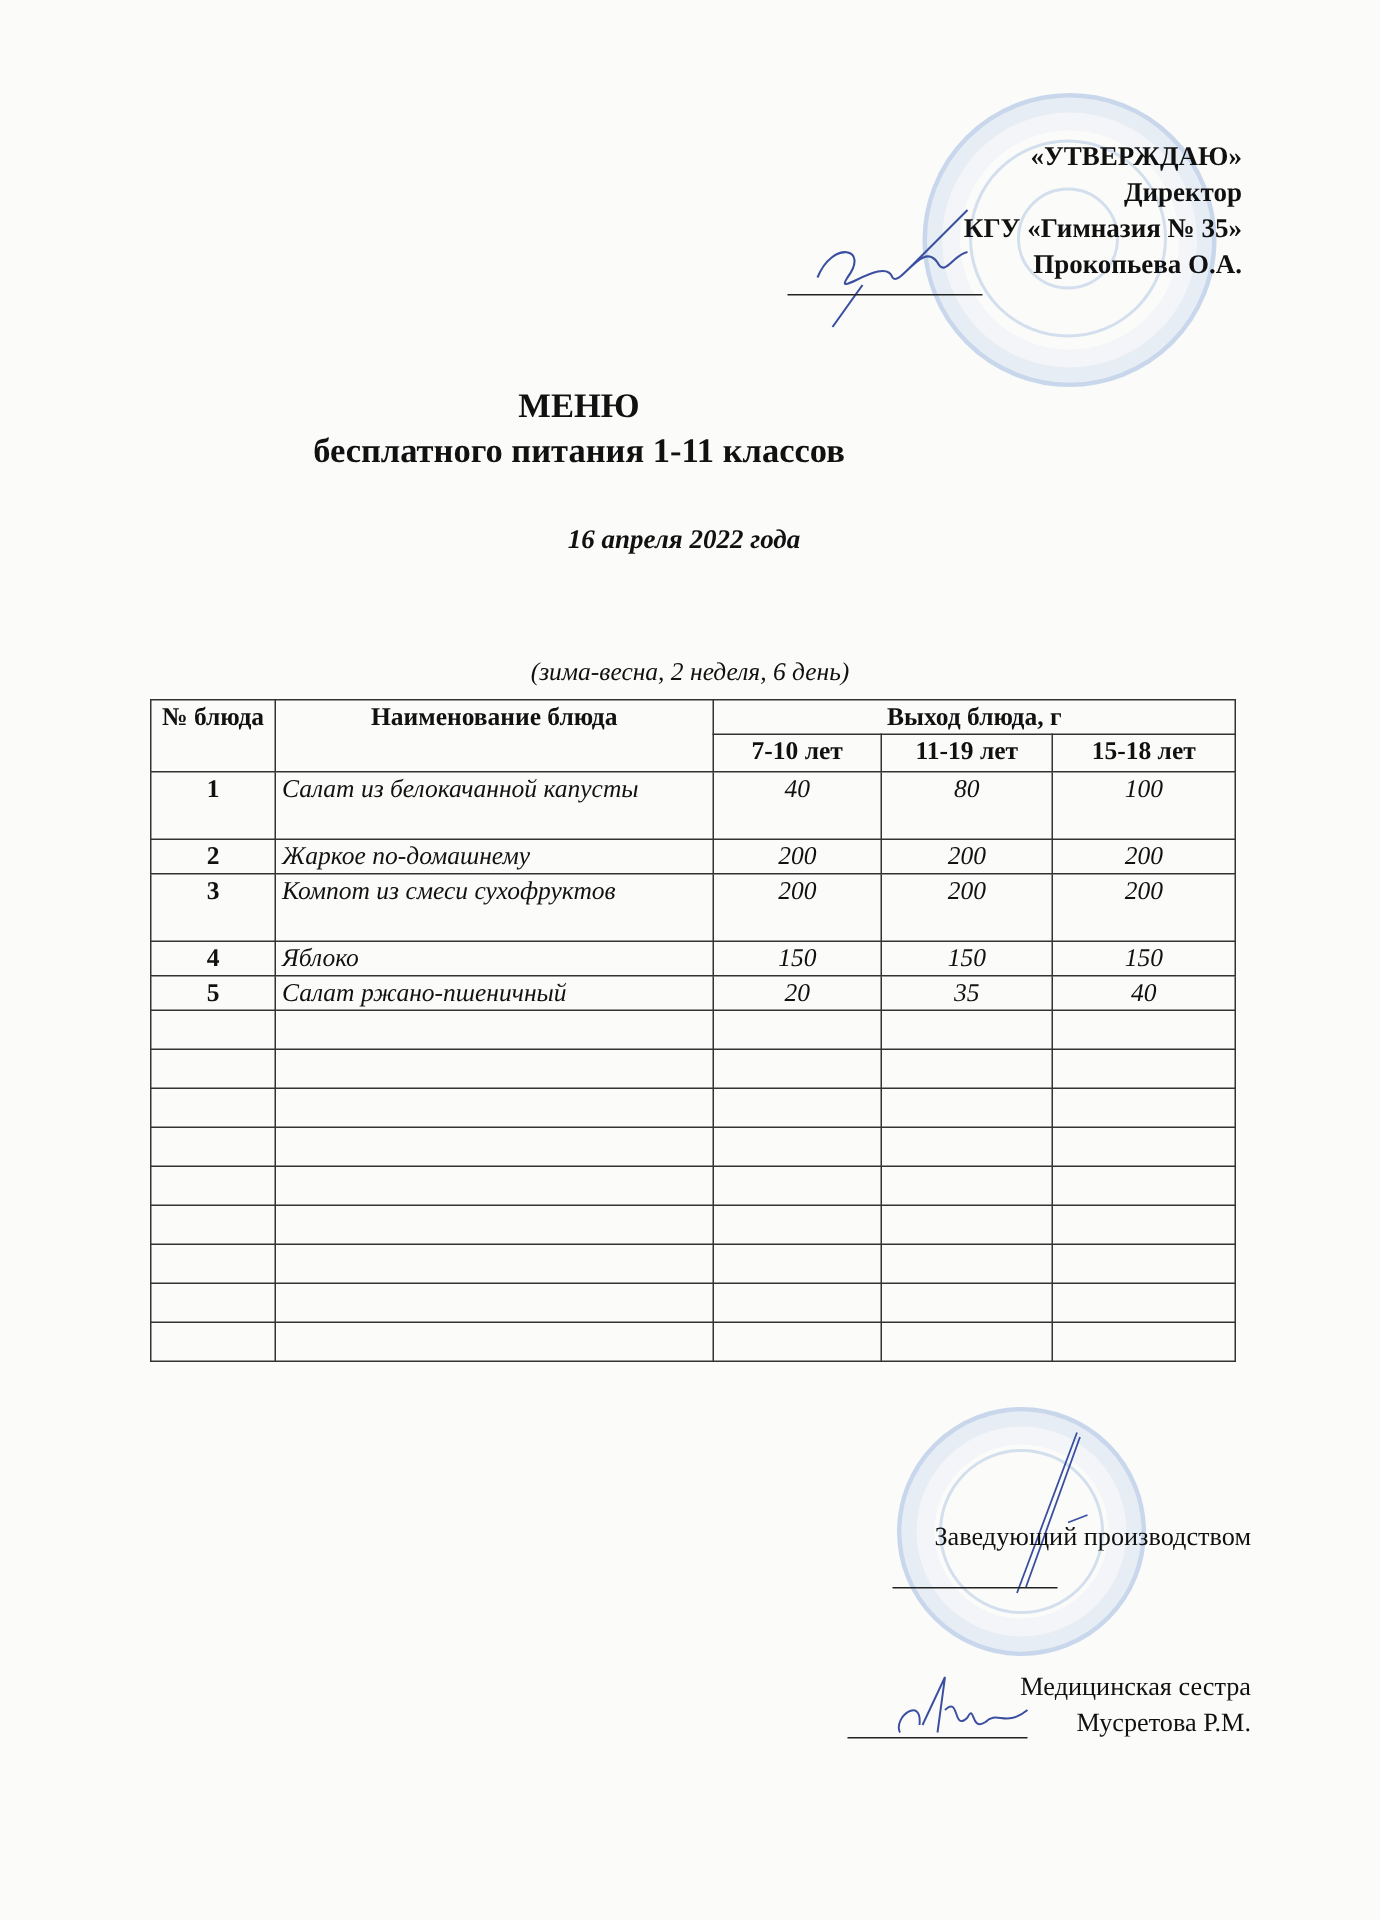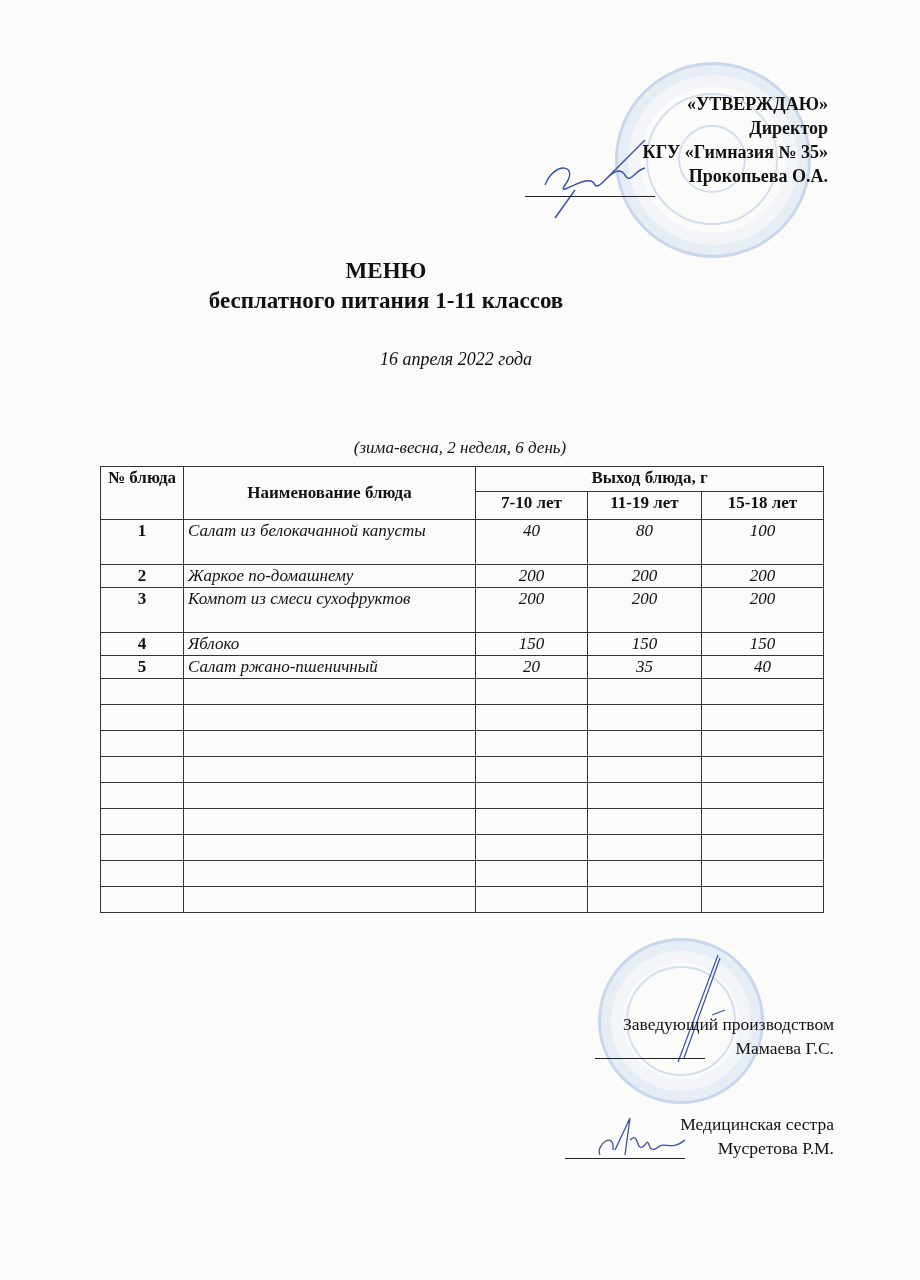--- a/index.html
+++ b/index.html
@@ -11,21 +11,21 @@
   .abs { position: absolute; }
   .approve { right: 92px; top: 92px; text-align: right; font-weight: bold; font-size: 18px; line-height: 24px; }
   .approve div { white-space: nowrap; }
   .stamp {
     border-radius: 50%; border: 3px solid rgba(110,150,210,0.35);
     box-shadow: inset 0 0 0 10px rgba(150,180,225,0.12), inset 0 0 0 22px rgba(150,180,225,0.08);
   }
   .stamp .inner { position:absolute; border-radius:50%; border:2px solid rgba(110,150,210,0.28); }
   .sig-line { border-top: 1.3px solid #222; }
   .title { left: 0; width: 772px; text-align: center; font-weight: bold; font-size: 23px; line-height: 30px; }
-  .date { left: 0; width: 912px; text-align: center; font-weight: normal; font-style: italic; font-size: 18px; }
+  .date { left: 0; width: 912px; text-align: center; font-weight: bold; font-style: italic; font-size: 18px; }
   .period { left: 0; width: 920px; text-align: center; font-style: italic; font-size: 17px; }
   table.menu {
     position: absolute; left: 100px; top: 466px; width: 723px;
     border-collapse: collapse; table-layout: fixed; font-size: 17px;
   }
   table.menu td, table.menu th { border: 1.2px solid #333; padding: 0 4px; vertical-align: top; line-height: 22px; }
   table.menu th { font-weight: bold; text-align: center; }
   td.num { font-weight: bold; text-align: center; }
   td.name { font-style: italic; }
   td.val { font-style: italic; text-align: center; }
@@ -68,21 +68,21 @@
   <colgroup>
     <col style="width:83px">
       <col style="width:292px">
       <col style="width:112px">
       <col style="width:114px">
       <col style="width:122px">
   </colgroup>
   <thead>
     <tr class="h1">
       <th rowspan="2" style="vertical-align:top;">№ блюда</th>
-      <th rowspan="2" style="vertical-align:top; padding:15px 60px;">Наименование блюда</th>
+      <th rowspan="2" style="vertical-align:top; padding:0 60px;">Наименование блюда</th>
       <th colspan="3">Выход блюда, г</th>
     </tr>
     <tr class="h2">
       <th>7-10 лет</th>
       <th>11-19 лет</th>
       <th>15-18 лет</th>
     </tr>
   </thead>
   <tbody id="menu-body">
     <tr class="r2">
@@ -188,21 +188,20 @@
 
 <div class="abs stamp" style="left:598px; top:938px; width:160px; height:160px;">
   <div class="inner" style="left:25px; top:25px; width:106px; height:106px;"></div>
 </div>
 <svg class="abs" style="left:670px; top:950px;" width="60" height="120" viewBox="0 0 60 120">
   <path d="M48 5 L 8 112 M 50 8 L 14 108 M 42 65 L 55 60" fill="none" stroke="#3a4fa0" stroke-width="1.2"></path>
 </svg>
 
 <div class="abs sign" style="right:86px; top:1012px;">
   <div>Заведующий производством</div>
-  <div>Мамаева Г.С.</div>
 </div>
 <div class="abs sig-line" style="left:595px; top:1058px; width:110px;"></div>
 
 <svg class="abs" style="left:585px; top:1110px;" width="110" height="55" viewBox="0 0 110 55">
   <path d="M15 45 C 10 35, 30 20, 28 40 M 30 40 L 45 8 L 40 45 M 45 30 C 55 20, 50 45, 60 35 C 65 25, 62 45, 72 38 C 80 30, 85 42, 100 30" fill="none" stroke="#3a4fa0" stroke-width="1.3"></path>
 </svg>
 <div class="abs sign" style="right:86px; top:1112px;">
   <div>Медицинская сестра</div>
   <div>Мусретова Р.М.</div>
 </div>

